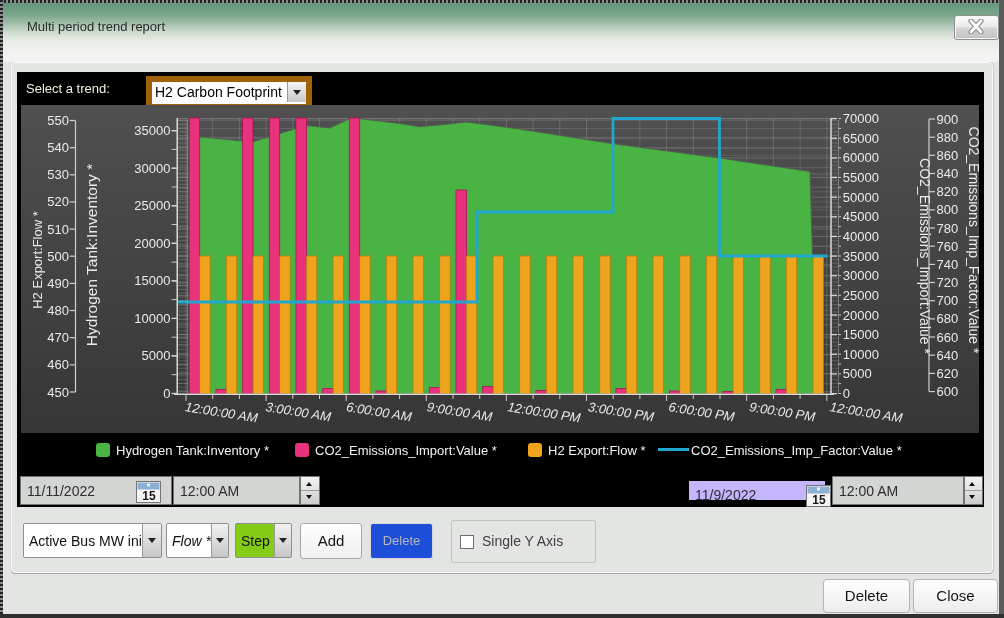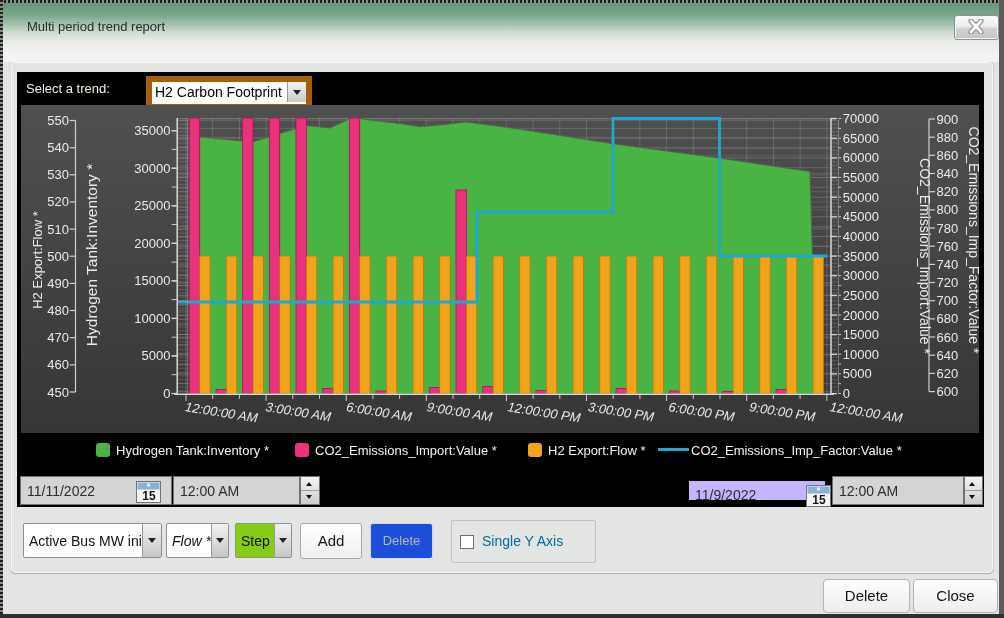--- a/index.html
+++ b/index.html
@@ -571,17 +571,17 @@
     <div class="abs" style="left:5px;top:9px;font-size:14px;color:#111;">Step</div>
     <div class="abs" style="right:0;top:0;width:16px;height:33px;border-left:1px solid #9a9a9a;background:linear-gradient(#f2f2f2,#c6c6c6);"></div>
     <div class="abs" style="right:4px;top:14px;width:0;height:0;border-left:4px solid transparent;border-right:4px solid transparent;border-top:5px solid #222;"></div>
   </div>
   <div class="abs" style="left:300px;top:523px;width:62px;height:36px;border:1px solid #a8a8a8;border-radius:3px;box-sizing:border-box;
        background:linear-gradient(#fefefe,#f0f0f0);text-align:center;line-height:34px;font-size:15px;color:#141414;">Add</div>
   <div class="abs" style="left:370px;top:523px;width:63px;height:36px;border:1px solid #d8d8d8;border-radius:3px;box-sizing:border-box;
        background:#1d4ed8;text-align:center;line-height:34px;font-size:13px;color:#b6b6b6;">Delete</div>
   <div class="abs" style="left:451px;top:520px;width:145px;height:43px;border:1px solid #c2c4c2;border-radius:2px;box-sizing:border-box;"></div>
   <div class="abs" style="left:460px;top:535px;width:14px;height:14px;background:#fff;border:1px solid #6e6e6e;box-sizing:border-box;"></div>
-  <div class="abs" style="left:482px;top:533px;font-size:14px;color:#0369a1;">Single Y Axis</div>
+  <div class="abs" style="left:482px;top:533px;font-size:14px;color:#404040;">Single Y Axis</div>
 
   <div class="abs" style="left:823px;top:579px;width:87px;height:34px;border:1px solid #b3b3b3;border-radius:4px;box-sizing:border-box;
        background:linear-gradient(#fefefe,#ededed);text-align:center;line-height:32px;font-size:15px;color:#141414;">Delete</div>
   <div class="abs" style="left:913px;top:579px;width:85px;height:34px;border:1px solid #b3b3b3;border-radius:4px;box-sizing:border-box;
        background:linear-gradient(#fefefe,#ededed);text-align:center;line-height:32px;font-size:15px;color:#141414;">Close</div>
 </body></html>

